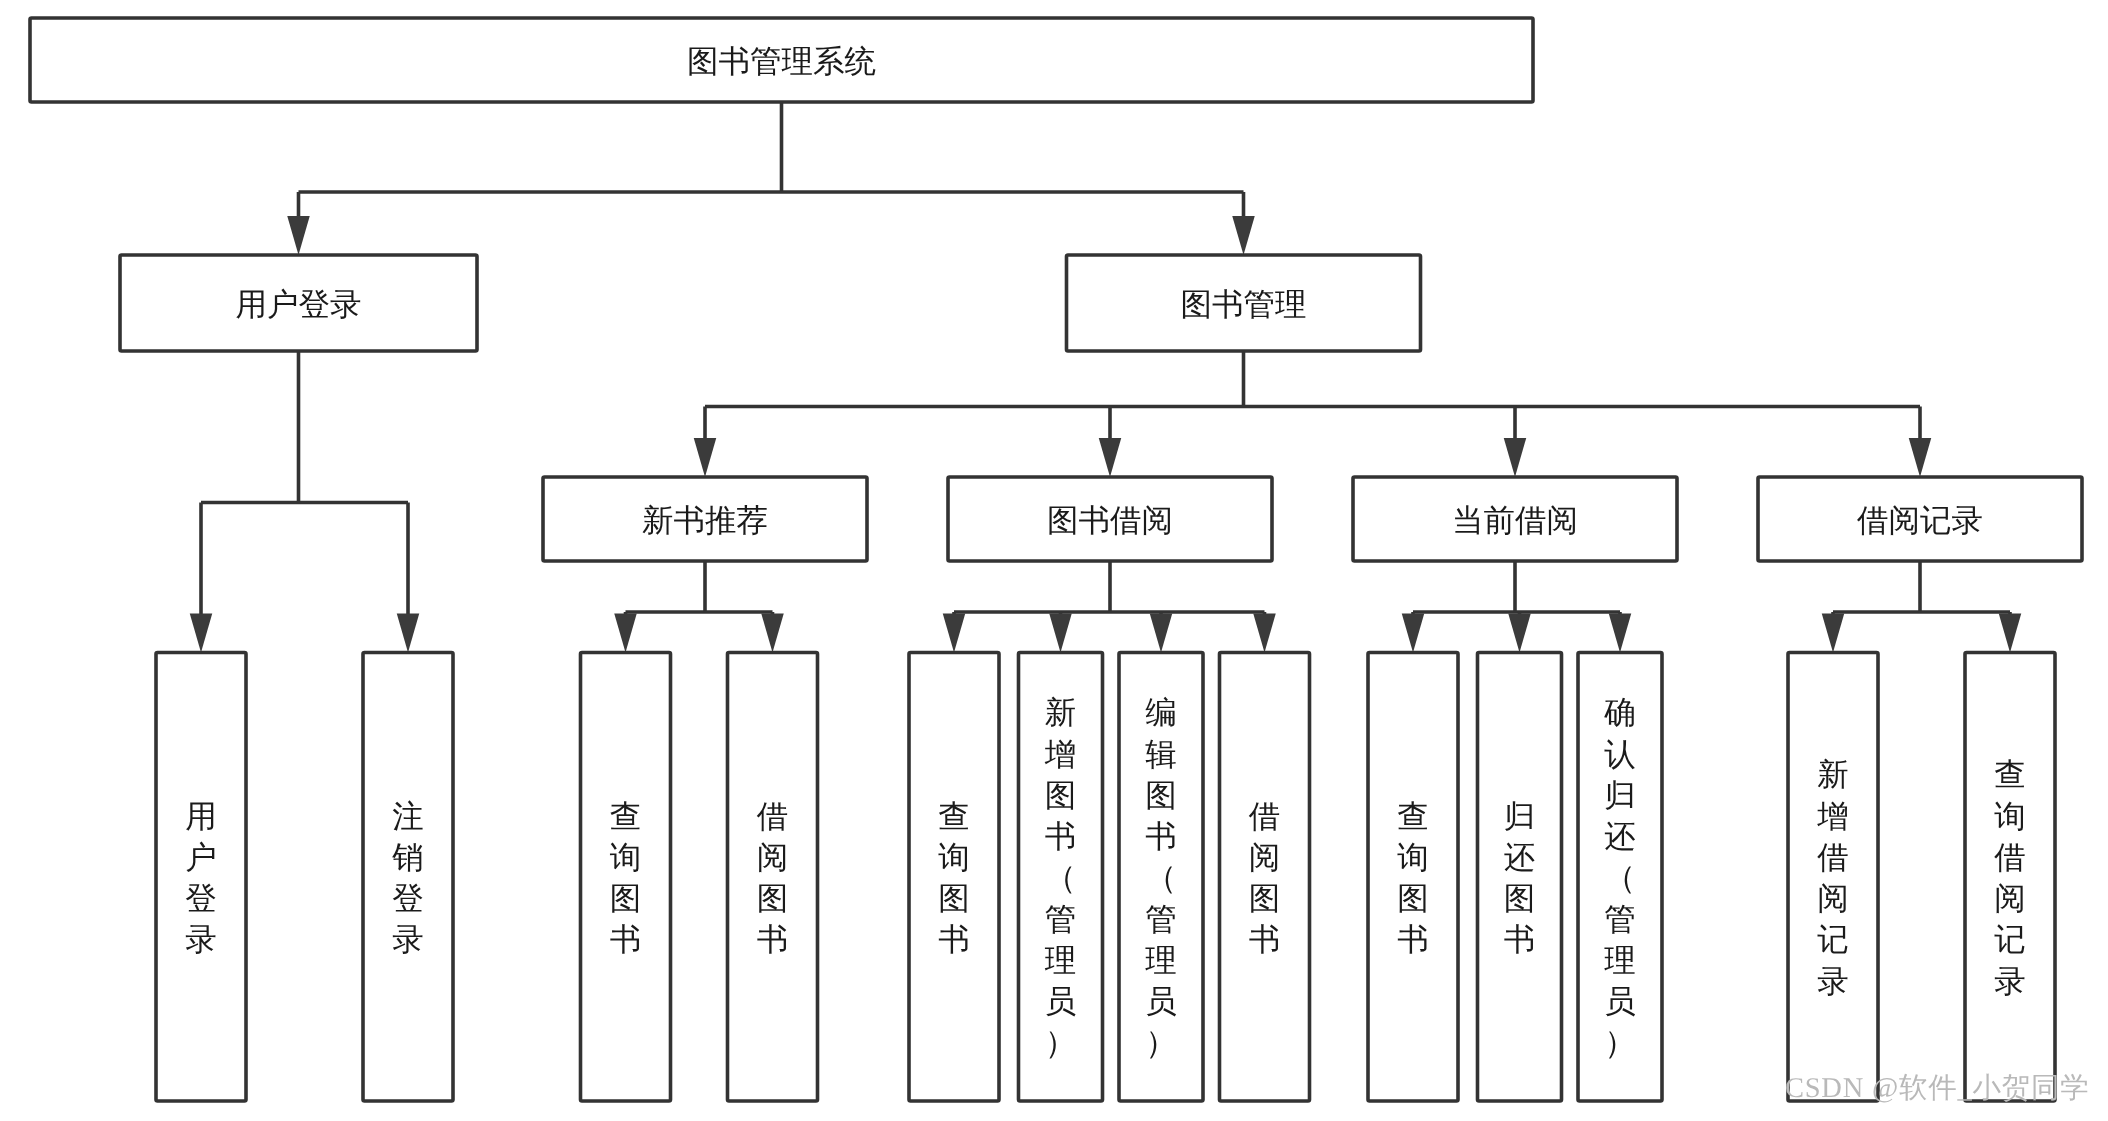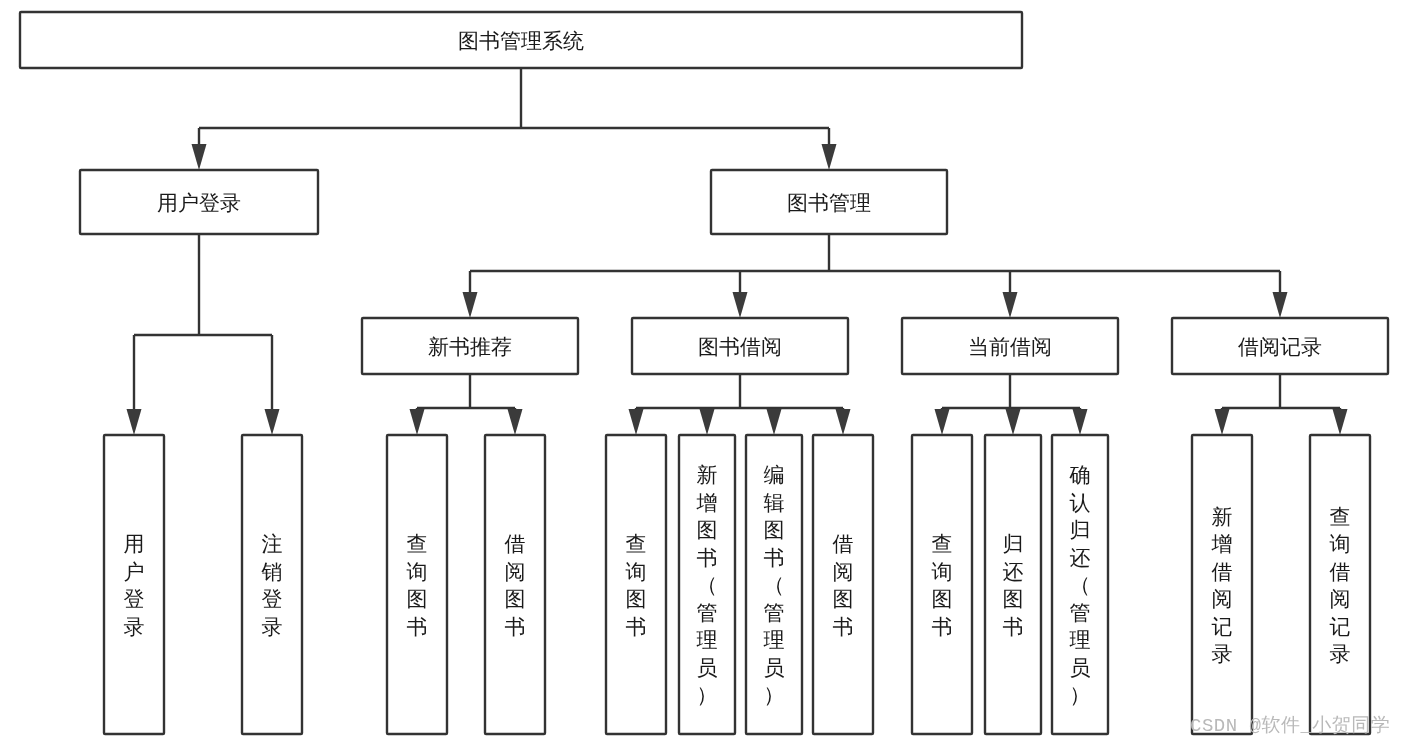--- a/index.html
+++ b/index.html
@@ -50,21 +50,21 @@
     dominant-baseline: central;
   }
   .node-label-v {
     font-family: "DejaVu Sans", "Liberation Sans", sans-serif;
     font-size: 21px;
     fill: #1a1a1a;
     text-anchor: middle;
   }
   .watermark-text {
     position: absolute;
-    font-family: Liberation Mono, monospace;
+    font-family: Liberation Serif, serif;
     font-size: 19px;
     color: #b9b9b9;
     white-space: nowrap;
     letter-spacing: 0.5px;
     pointer-events: none;
     user-select: none;
   }
 </style>
 </head>
 <body>

